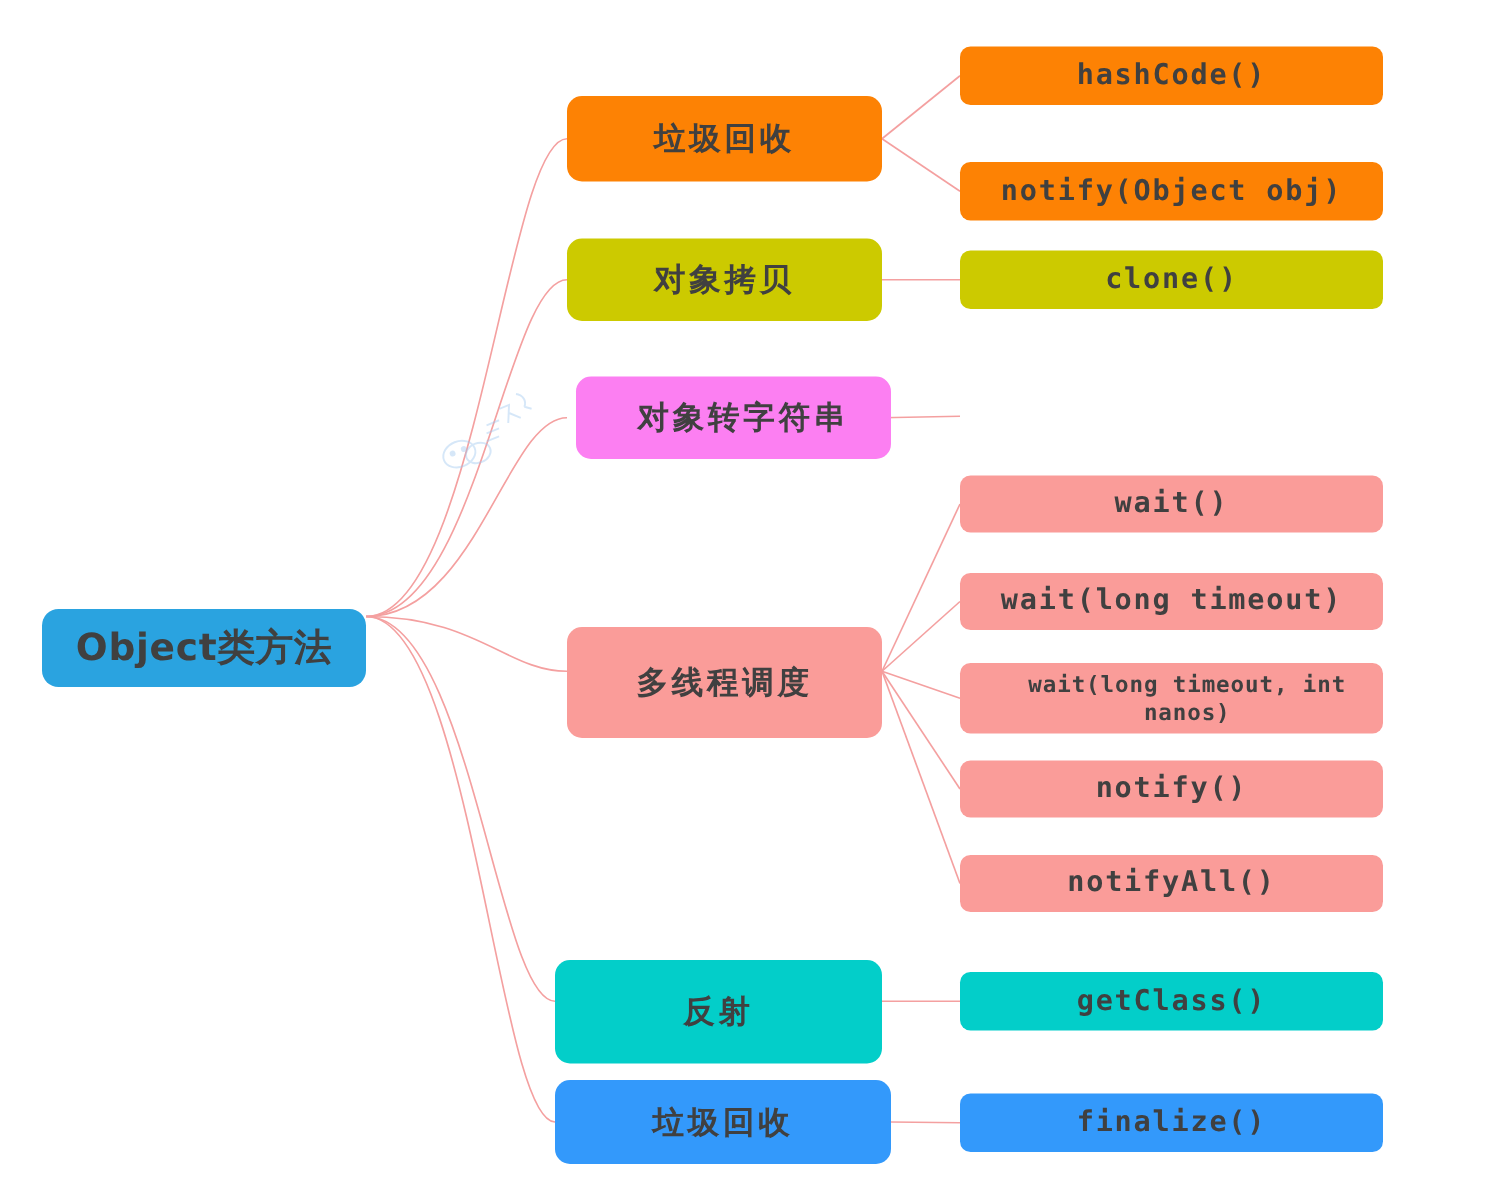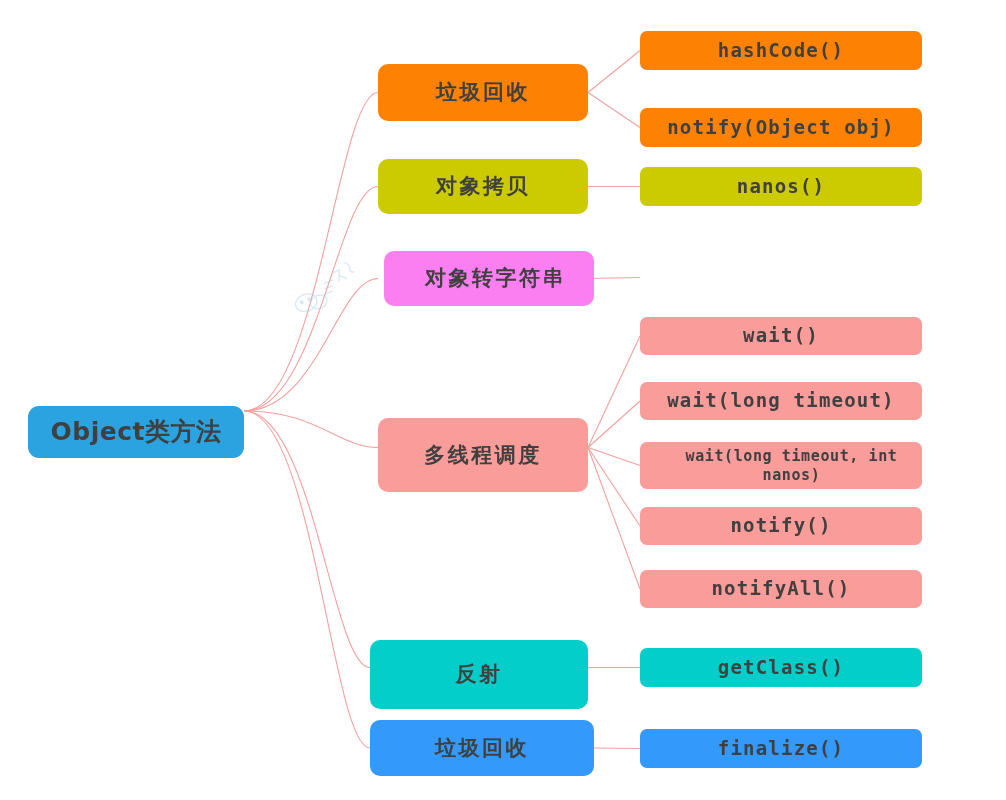--- a/index.html
+++ b/index.html
@@ -115,21 +115,21 @@
         <path d="M66 10 c4 2 5 7 2 10 M68 20 l4 3"></path>
       </g>
     </svg>
   </div>
 
 <div class="node root" style="left: 28px; top: 385px; width: 216px; height: 52px; background: rgb(42, 163, 224);">Object类方法</div>
     <div class="node branch" style="left: 378px; top: 64px; width: 210px; height: 57px; background: rgb(253, 130, 4);">垃圾回收</div>
     <div class="node leaf" style="left: 640px; top: 31px; width: 282px; height: 39px; background: rgb(253, 130, 4);">hashCode()</div>
     <div class="node leaf" style="left: 640px; top: 108px; width: 282px; height: 39px; background: rgb(253, 130, 4);">notify(Object obj)</div>
     <div class="node branch" style="left: 378px; top: 159px; width: 210px; height: 55px; background: rgb(204, 202, 0);">对象拷贝</div>
-    <div class="node leaf" style="left: 640px; top: 167px; width: 282px; height: 39px; background: rgb(204, 202, 0);">nanos()</div>
+    <div class="node leaf" style="left: 640px; top: 167px; width: 282px; height: 39px; background: rgb(204, 202, 0);">clone()</div>
     <div class="node branch" style="left: 384px; top: 251px; width: 210px; height: 55px; background: rgb(252, 127, 242); padding-left: 19px;">对象转字符串</div>
     <div class="node branch" style="left: 378px; top: 418px; width: 210px; height: 74px; background: rgb(250, 156, 153);">多线程调度</div>
     <div class="node leaf" style="left: 640px; top: 317px; width: 282px; height: 38px; background: rgb(250, 156, 153);">wait()</div>
     <div class="node leaf" style="left: 640px; top: 382px; width: 282px; height: 38px; background: rgb(250, 156, 153);">wait(long timeout)</div>
     <div class="node leaf small" style="left: 640px; top: 442px; width: 282px; height: 47px; background: rgb(250, 156, 153);">wait(long timeout, int nanos)</div>
     <div class="node leaf" style="left: 640px; top: 507px; width: 282px; height: 38px; background: rgb(250, 156, 153);">notify()</div>
     <div class="node leaf" style="left: 640px; top: 570px; width: 282px; height: 38px; background: rgb(250, 156, 153);">notifyAll()</div>
     <div class="node branch" style="left: 370px; top: 640px; width: 218px; height: 69px; background: rgb(3, 206, 201);">反射</div>
     <div class="node leaf" style="left: 640px; top: 648px; width: 282px; height: 39px; background: rgb(3, 206, 201);">getClass()</div>
     <div class="node branch" style="left: 370px; top: 720px; width: 224px; height: 56px; background: rgb(51, 153, 251);">垃圾回收</div>

